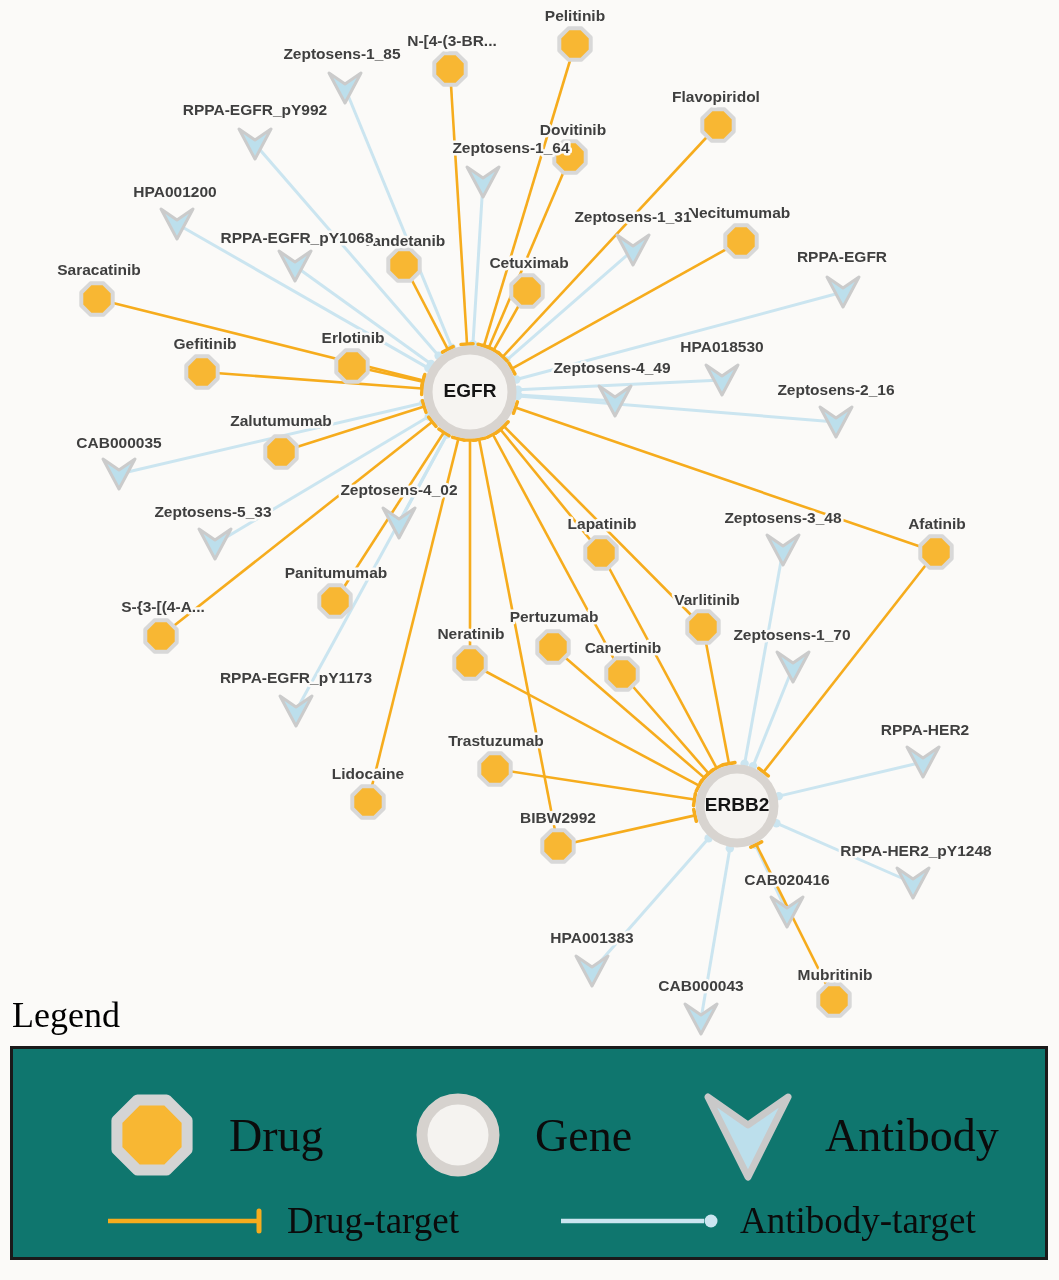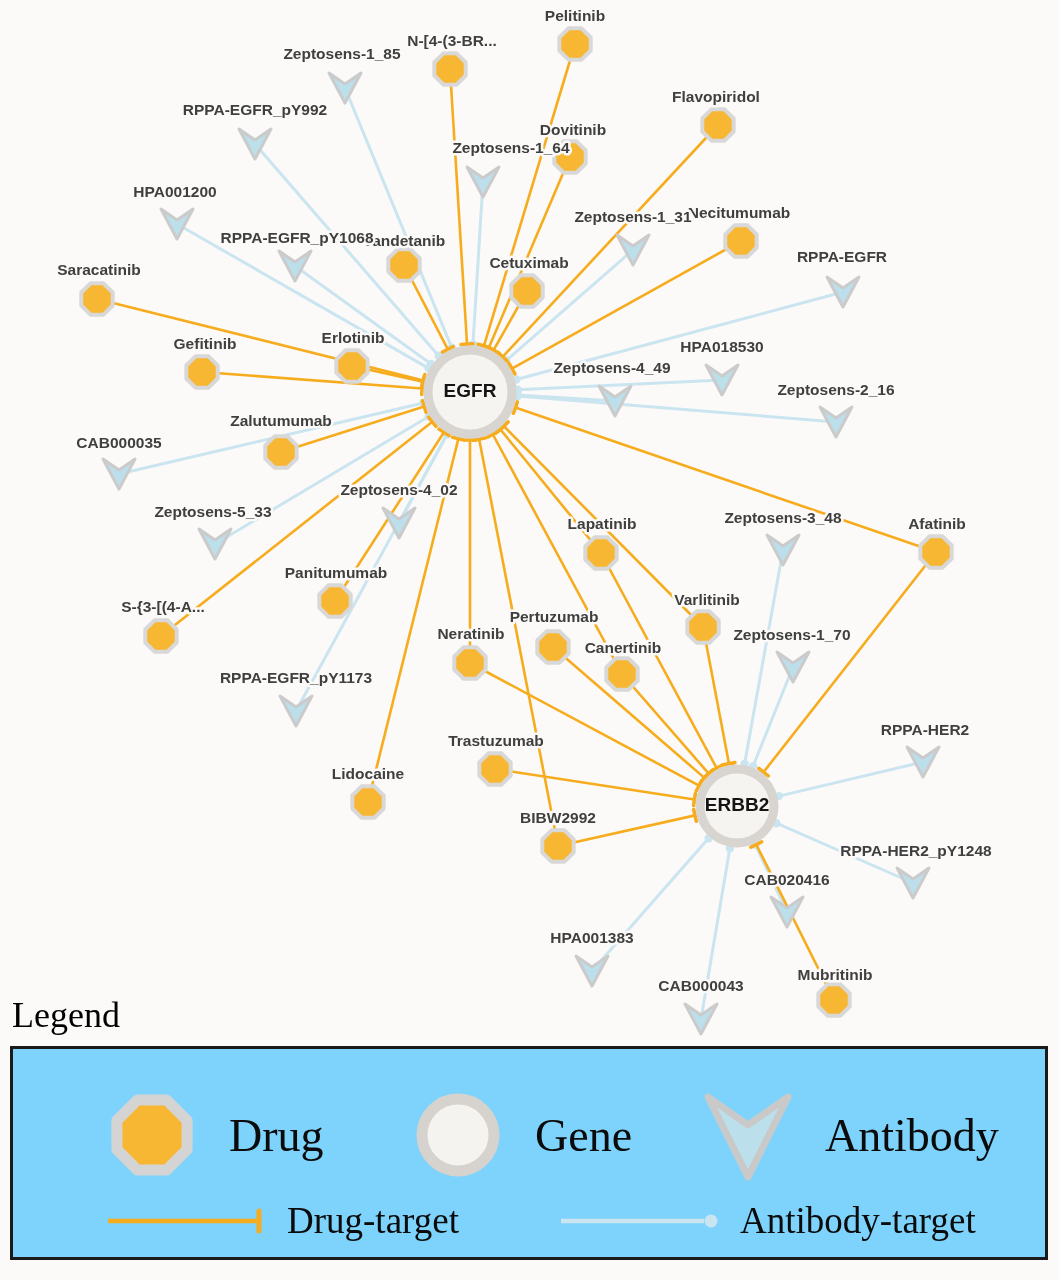--- a/index.html
+++ b/index.html
@@ -14,21 +14,21 @@
   }
   .gene-label{
     font-family:"Liberation Sans",sans-serif;font-weight:700;font-size:19px;fill:#141414;
   }
   .legend-title{
     position:absolute;left:12px;top:994px;
     font-family:"Liberation Serif",serif;font-weight:400;font-size:36px;color:#000;
   }
   .legend-box{
     position:absolute;left:10px;top:1046px;width:1032px;height:208px;
-    border:3px solid #1a1a1a;background:#7dd3fc;
+    border:3px solid #1a1a1a;background:#0f766e;
   }
   .lg-item{position:absolute;display:flex;align-items:center;}
   .lg-big{font-family:"Liberation Serif",serif;font-size:46px;color:#0b0b0b;margin-left:22px;}
   .lg-small{font-family:"Liberation Serif",serif;font-size:37px;color:#0b0b0b;margin-left:14px;}
   #lg-drug{left:84px;top:30px;}
   #lg-gene{left:390px;top:30px;}
   #lg-antibody{left:680px;top:34px;}
   #lg-edge-drug{left:92px;top:150px;}
   #lg-edge-antibody{left:545px;top:150px;}
 </style>

